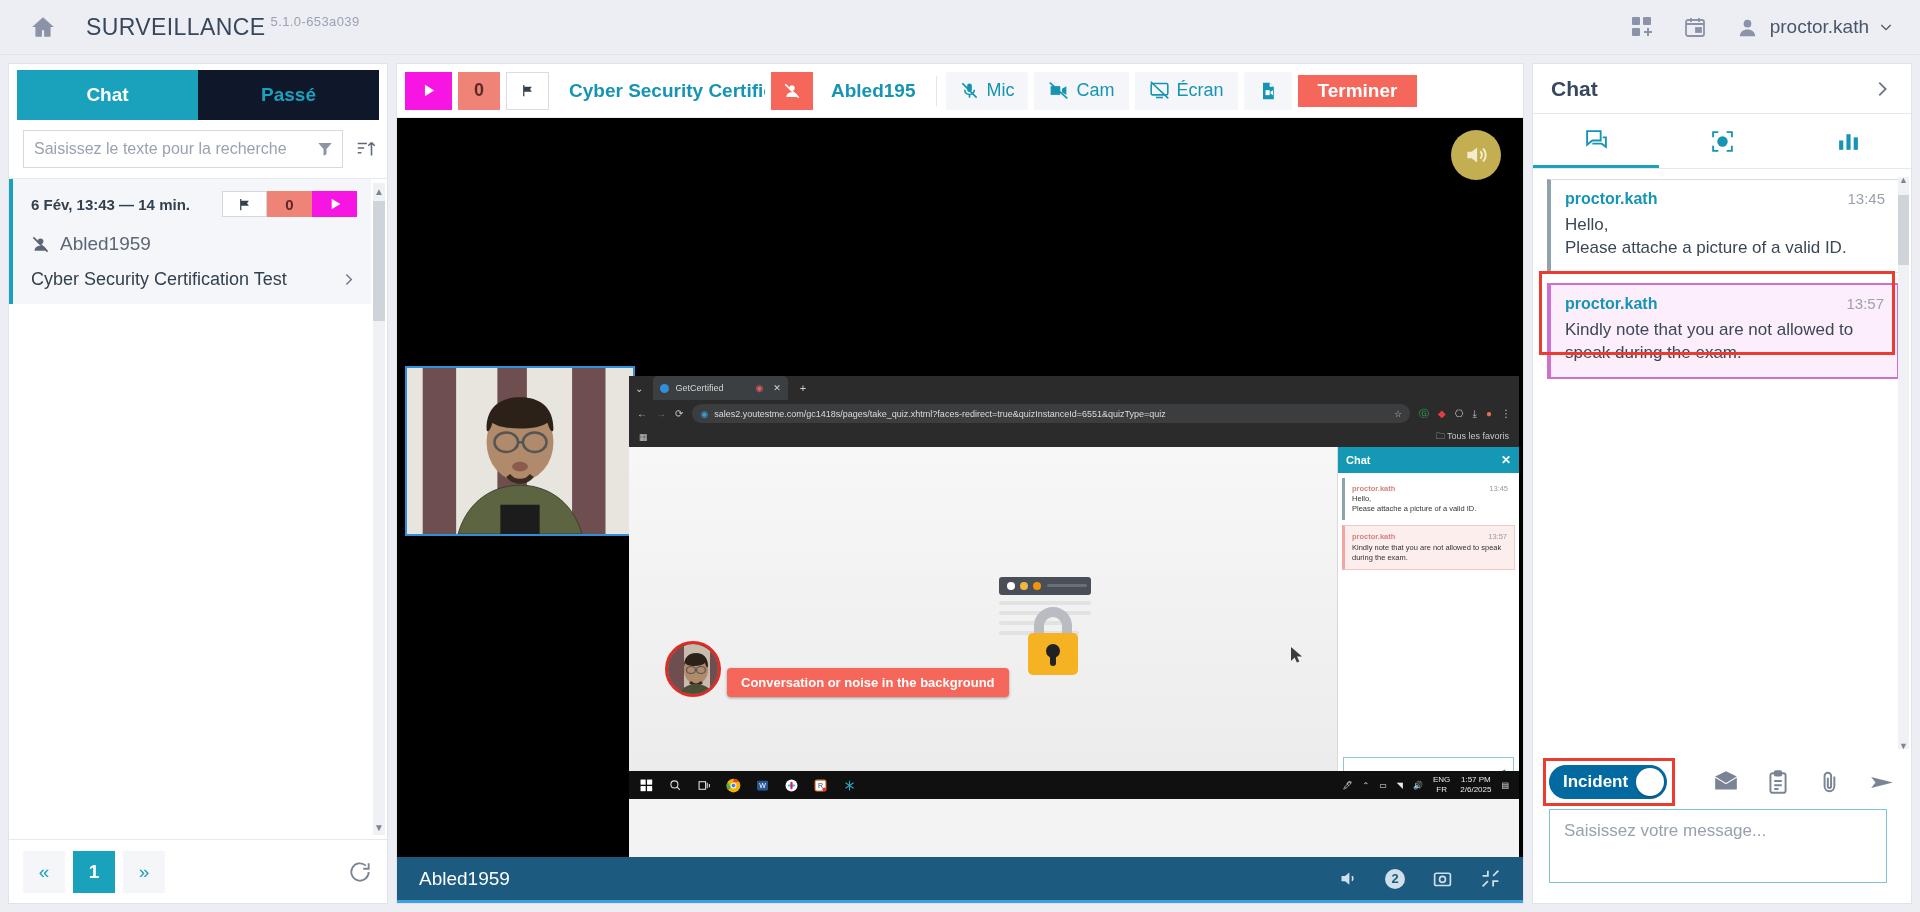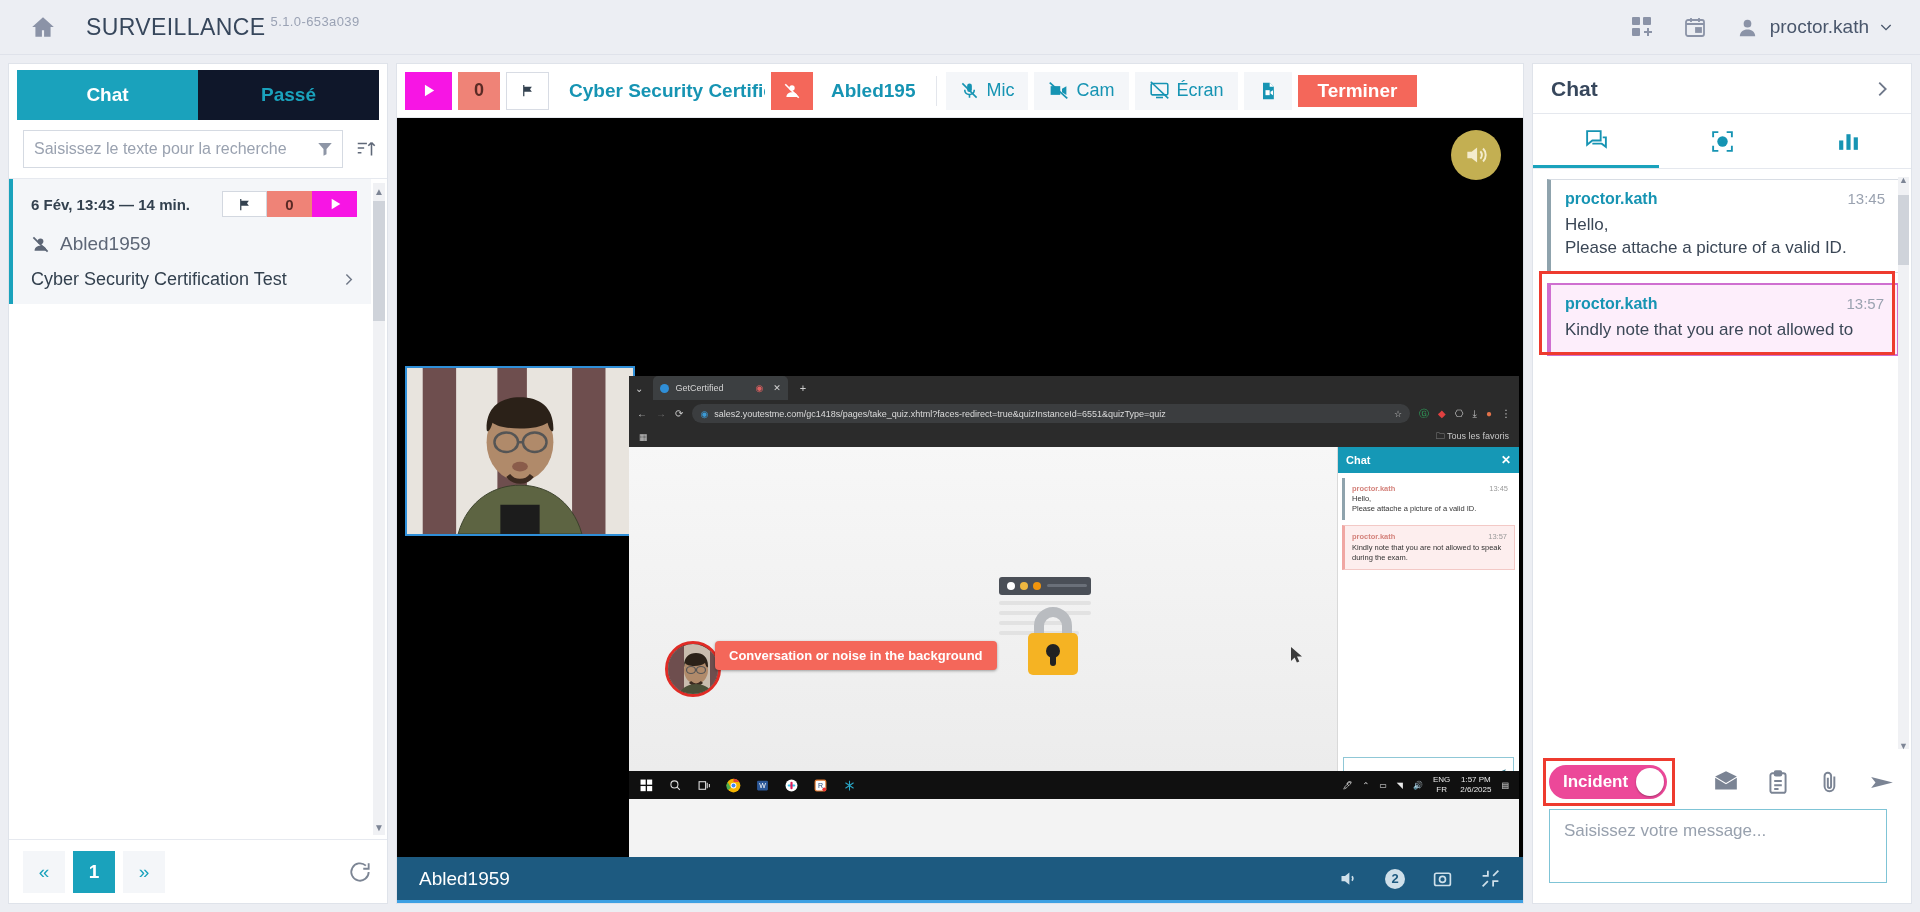--- a/index.html
+++ b/index.html
@@ -175,21 +175,21 @@
   .tb-ico { width:15px; height:15px; display:flex; align-items:center; justify-content:center;}
   .tray { margin-left:auto; display:flex; align-items:center; gap:10px; color:#e8e8e8; font-size:8px; }
   .tray-2l { display:flex; flex-direction:column; align-items:center; line-height:1.25;}
 
   .webcam {
     position: absolute; left: 8px; top: 248px; width: 230px; height: 170px;
     background:#000; border:2px solid #2f8fd8; overflow:hidden;
   }
   .cam-img { width:100%; height:100%; display:block; }
   .alert-chip {
-    position: absolute; left: 268px; bottom: 160px; display:flex; align-items:flex-start; gap:0; z-index:5;
+    position: absolute; left: 268px; bottom: 160px; display:flex; align-items:flex-end; gap:12px; z-index:5;
   }
   .alert-avatar {
     width: 56px; height: 56px; border-radius: 50%; border: 3px solid #e02c26; overflow:hidden; background:#000;
   }
   .alert-text {
     background:#f4675a; color:#fff; font-size:13px; font-weight:bold; padding:7px 14px;
     margin-left:-6px; border-radius:4px; box-shadow: 0 1px 3px rgba(0,0,0,.35);
   }
   .video-footer {
     height: 46px; background: #1d5a80; display:flex; align-items:center;
@@ -223,21 +223,21 @@
   .msg-top { display:flex; align-items:baseline; }
   .msg-who { color:#1694b3; font-weight:bold; font-size:16px;}
   .msg-time { margin-left:auto; color:#9aa2b0; font-size:15px;}
   .msg-body { margin-top:6px; color:#3b4756; font-size:17px; line-height:1.35;}
   .msgs-scroll { position:absolute; right:2px; top:8px; bottom:8px; width:11px; background:#f0f1f4;}
   .msgs-thumb { position:absolute; right:2px; top:26px; width:11px; height:70px; background:#cfd3da;}
   .hl-red { position: absolute; border: 3px solid #ee3b2f; pointer-events:none; }
 
   .chat-controls { padding: 8px 16px 0 16px; display:flex; align-items:center; position: relative;}
   .toggle {
-    width: 118px; height: 34px; border-radius: 17px; background:#ec4899;
+    width: 118px; height: 34px; border-radius: 17px; background:#0369a1;
     display:flex; align-items:center; color:#fff; font-size:17px; font-weight:bold;
     padding-left: 14px; cursor:pointer; position:relative;
   }
   .toggle .knob { position:absolute; right:3px; width:28px; height:28px; border-radius:50%; background:#fff; box-shadow:0 1px 2px rgba(0,0,0,.3);}
   .cc-icons { margin-left:auto; display:flex; gap: 26px; color:#7b8494; }
   .cc-ico { width:26px; height:26px; display:flex; align-items:center; justify-content:center; cursor:pointer;}
   .chat-input-wrap { padding: 10px 24px 16px 16px; }
   .chat-input {
     width: 100%; height: 74px; border: 1px solid #7fc4d6; outline:none;
     padding: 11px 14px; font-size: 17px; color:#333; resize:none;
@@ -715,20 +715,21 @@
         </div>
         <div class="msg-body">Hello,</div>
         <div class="msg-body" style="margin-top:0">Please attache a picture of a valid ID.</div>
       </div>
       <div class="msg alert">
         <div class="msg-top">
           <span class="msg-who">proctor.kath</span>
           <span class="msg-time">13:57</span>
         </div>
         <div class="msg-body">Kindly note that you are not allowed to</div>
+        <div class="msg-body" style="margin-top:0">speak during the exam.</div>
       </div>
       <div class="hl-red" style="left:6px; top:102px; width:356px; height:84px;"></div>
       <div class="msgs-scroll"></div>
       <div class="msgs-thumb"></div>
       <div style="position:absolute;right:2px;top:6px;width:11px;color:#7d8595;font-size:9px;text-align:center">▲</div>
       <div style="position:absolute;right:2px;bottom:6px;width:11px;color:#7d8595;font-size:9px;text-align:center">▼</div>
     </div>
 
     <div class="chat-controls">
       <div class="toggle">

